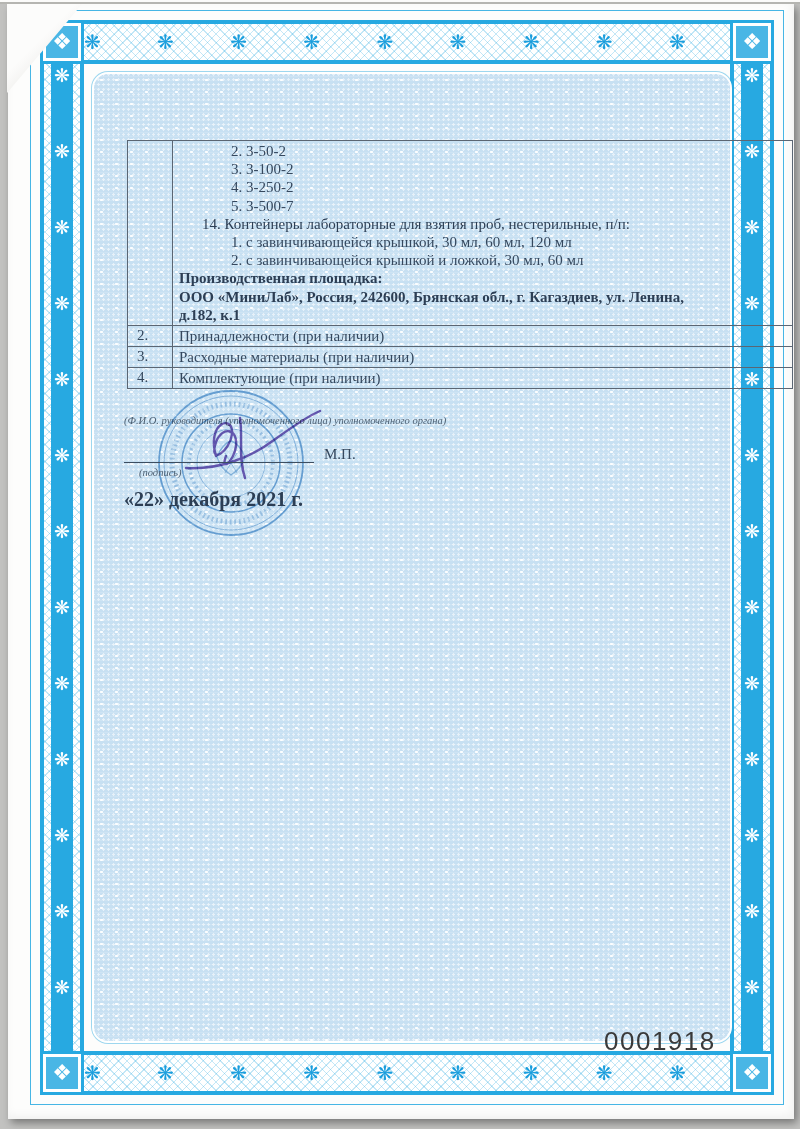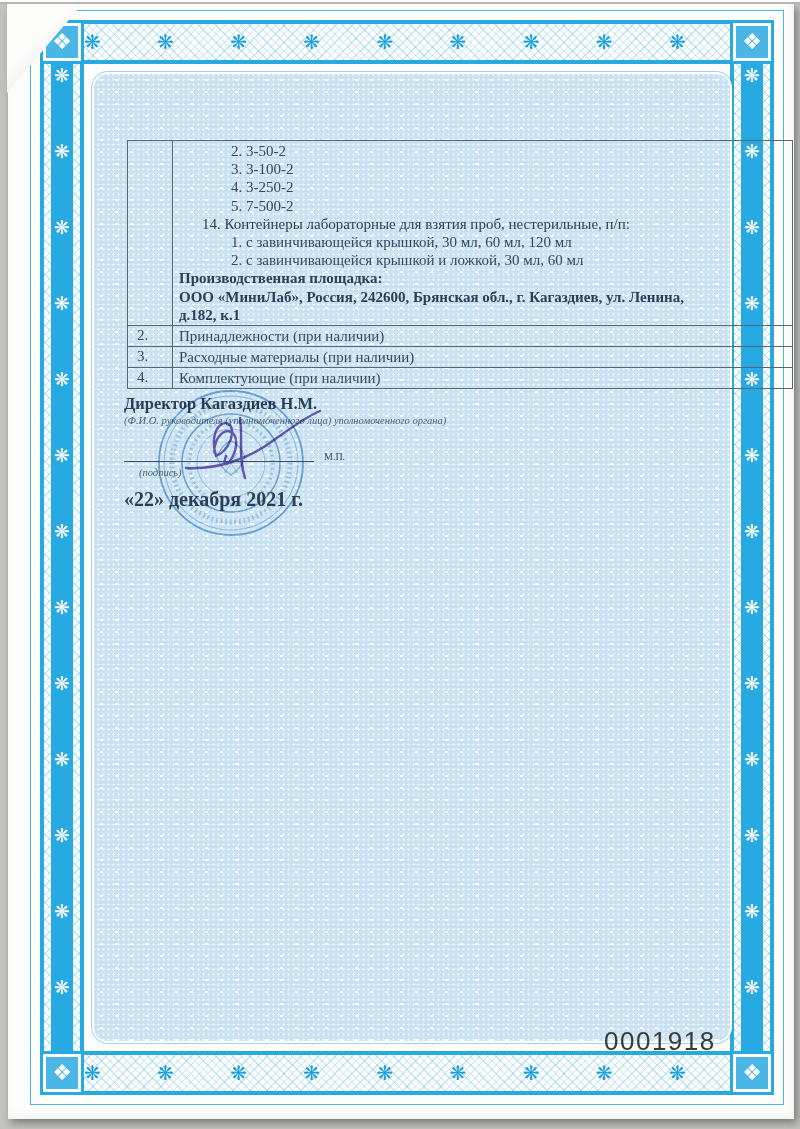--- a/index.html
+++ b/index.html
@@ -105,21 +105,21 @@
   .ind-b { padding-left:23px; font-weight:normal; color:#2c3e54; } 
   .bold-line { font-weight:bold; color:#2c3e54; }
 
   .director   { position:absolute; left:116px; top:390px; font-size:16.5px;
                 font-weight:bold; color:#2c3e54; }
   .caption    { position:absolute; font-size:10.5px; font-style:italic; color:#4d6073; }
   .cap-fio    { left:116px; top:411px; }
   .cap-sign   { left:116px; top:463px;margin-left:15px; }
   .sig-row    { position:absolute; left:116px; top:442px; display:flex; align-items:flex-end; }
   .sig-rule   { width:190px; height:16px; border-bottom:1.4px solid #3d4e60; }
-  .mp         { font-size:10px; margin-left:10px; color:#35485e; }
+  .mp         { font-size:15px; margin-left:10px; color:#35485e; }
   .issue-date { position:absolute; left:116px; top:484px; font-size:20px;
                 font-weight:bold; color:#2c3e54; }
 
   .stamp-svg { position:absolute; left:147px; top:383px; width:152px; height:152px;
                mix-blend-mode:multiply; opacity:.8; }
   .sign-svg  { position:absolute; left:168px; top:402px; width:148px; height:78px;
                mix-blend-mode:multiply; }
 
   .serial {
     position:absolute; left:596px; top:1022px;
@@ -160,21 +160,21 @@
     <div class="content">
 
       <table class="doc-table">
         <tbody>
             <tr class="row-tall">
           <td class="num-col"></td>
           <td class="body-col">
             <div class="line ind-a">2. 3-50-2</div>
             <div class="line ind-a">3. 3-100-2</div>
             <div class="line ind-a">4. 3-250-2</div>
-            <div class="line ind-a">5. 7-500-2</div>
+            <div class="line ind-a">5. 3-500-7</div>
             <div class="line ind-b">14. Контейнеры лабораторные для взятия проб, нестерильные, п/п:</div>
             <div class="line ind-a">1. с завинчивающейся крышкой, 30 мл, 60 мл, 120 мл</div>
             <div class="line ind-a">2. с завинчивающейся крышкой и ложкой, 30 мл, 60 мл</div>
             <div class="line bold-line">Производственная площадка:</div>
             <div class="line bold-line">ООО «МиниЛаб», Россия, 242600, Брянская обл., г. Кагаздиев, ул. Ленина,</div>
             <div class="line bold-line">д.182, к.1</div>
           </td>
         </tr>
         <tr class="row-short">
           <td class="num-col">2.</td>
@@ -184,21 +184,20 @@
           <td class="num-col">3.</td>
           <td class="body-col">Расходные материалы (при наличии)</td>
         </tr>
         <tr class="row-short">
           <td class="num-col">4.</td>
           <td class="body-col">Комплектующие (при наличии)</td>
         </tr>
       </tbody>
         </table>
 
-      <div class="director">Директор Кагаздиев Н.М.</div>
       <div class="caption cap-fio">(Ф.И.О. руководителя (уполномоченного лица) уполномоченного органа)</div>
 
       <svg class="stamp-svg" viewBox="0 0 152 152" fill="none" xmlns="http://www.w3.org/2000/svg">
         <g stroke="#5e9ed2">
           <circle cx="76" cy="76" r="72" stroke-width="1.8"></circle>
           <circle cx="76" cy="76" r="67" stroke-width="0.9" opacity="0.8"></circle>
           <circle cx="76" cy="76" r="59" stroke-width="5" opacity="0.5" stroke-dasharray="1.8 2.8"></circle>
           <circle cx="76" cy="76" r="49" stroke-width="1.5"></circle>
           <circle cx="76" cy="76" r="42" stroke-width="3.6" opacity="0.5" stroke-dasharray="2 3"></circle>
           <circle cx="76" cy="76" r="34" stroke-width="0.9" opacity="0.7"></circle>

